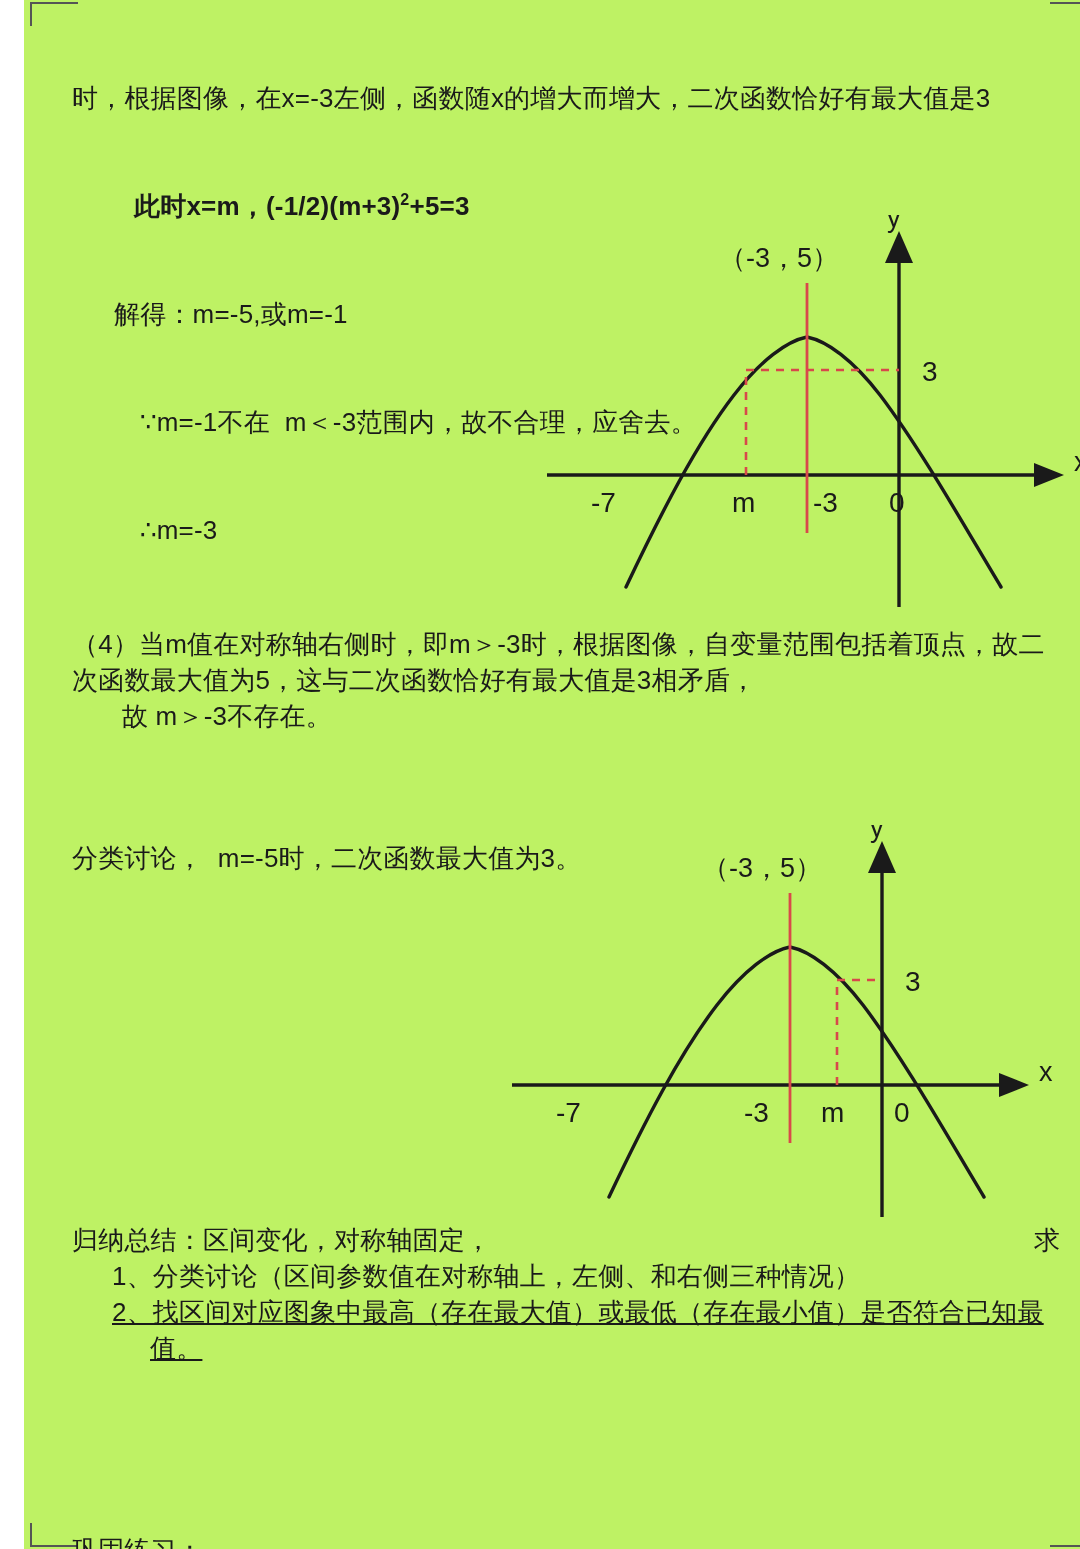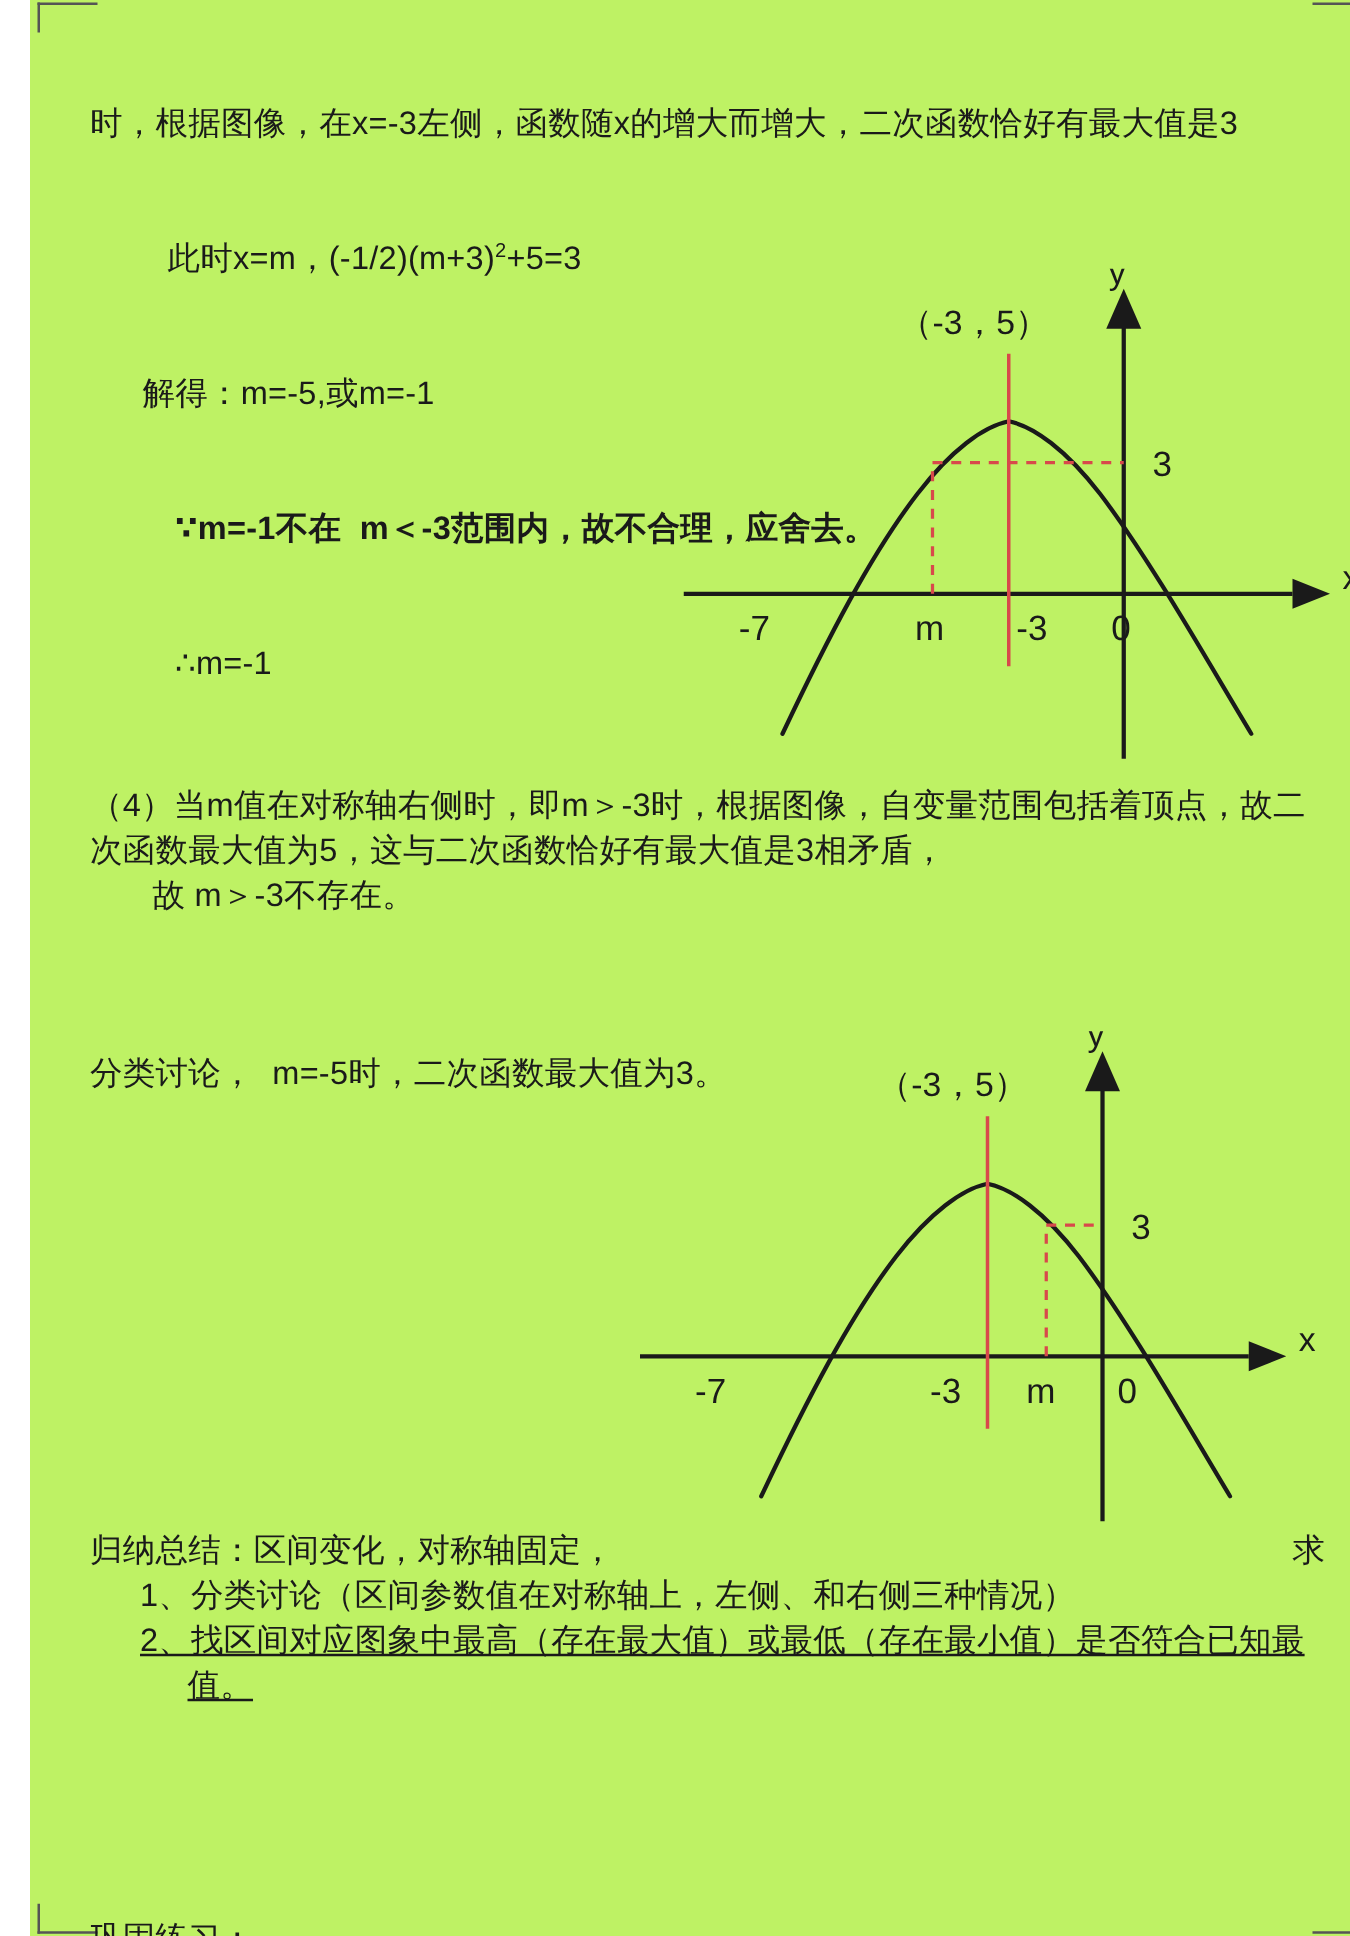--- a/index.html
+++ b/index.html
@@ -38,23 +38,23 @@
     font-size: 26px;
     line-height: 36px;
     letter-spacing: 0.2px;
     white-space: pre;
   }
   .txt.wrap { white-space: normal; }
   sup { font-size: 0.62em; vertical-align: super; line-height: 0; }
 
   .block-a { left: 48px; top: 8px; width: 990px; }
   .block-a .l1 { margin-left: 0px; }
-  .block-a .l2 { margin-left: 62px; }
+  .block-a .l2 { margin-left: 62px; font-weight: bold; }
   .block-a .l3 { margin-left: 42px; }
-  .block-a .l4 { margin-left: 68px; font-weight: bold; }
+  .block-a .l4 { margin-left: 68px; }
   .block-a .l5 { margin-left: 68px; }
 
   .block-b { left: 48px; top: 626px; width: 992px; }
   .block-b p { margin: 0; }
   .block-b .indent { margin-left: 50px; }
 
   .block-c { left: 48px; top: 768px; width: 900px; }
 
   .block-d { left: 48px; top: 1222px; width: 990px; }
   .block-d p { margin: 0; }
@@ -84,21 +84,21 @@
   <div class="crop-mark tl"></div>
   <div class="crop-mark tr"></div>
   <div class="crop-mark bl"></div>
   <div class="crop-mark br"></div>
 
   <div class="txt block-a">
     <div class="l1">时，根据图像，在x=-3左侧，函数随x的增大而增大，二次函数恰好有最大值是3</div>
     <div class="l2"><span>此时x=m，(-1/2)(m+3)</span><sup>2</sup><span>+5=3</span></div>
     <div class="l3">解得：m=-5,或m=-1</div>
     <div class="l4">∵m=-1不在  m＜-3范围内，故不合理，应舍去。</div>
-    <div class="l5">∴m=-1</div>
+    <div class="l5">∴m=-3</div>
   </div>
 
   <div class="figure" style="left:505px; top:215px;">
     <svg width="560" height="410" viewBox="0 0 560 410" xmlns="http://www.w3.org/2000/svg">
 
       <line x1="18" y1="260" x2="505" y2="260" stroke="#1a1a1a" stroke-width="3.4"></line>
 
       <polygon points="505,248 535,260 505,272" fill="#1a1a1a"></polygon>
 
       <text x="545" y="256" font-family="Liberation Sans, sans-serif" font-size="27" fill="#1a1a1a">x</text>

